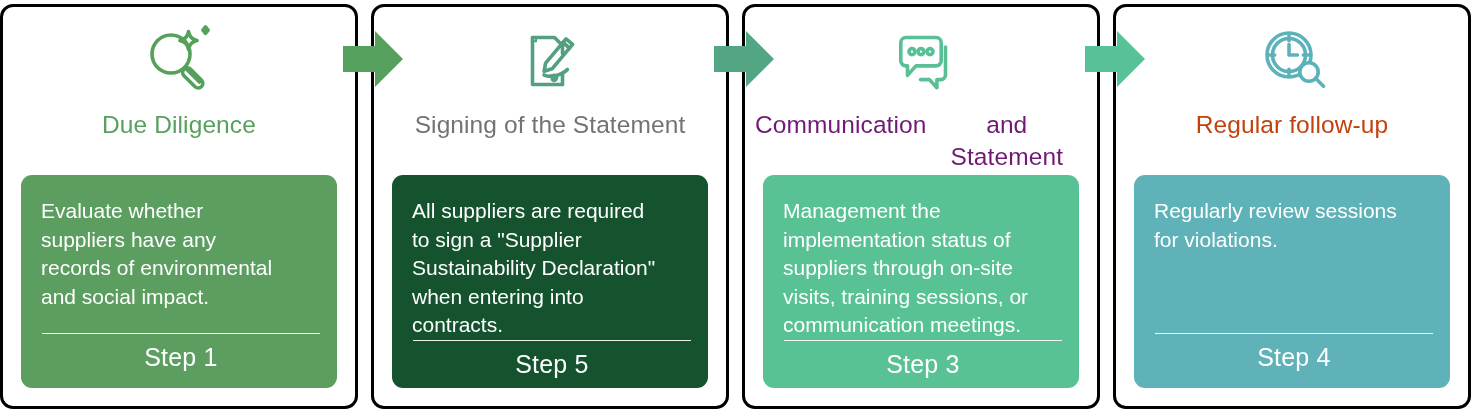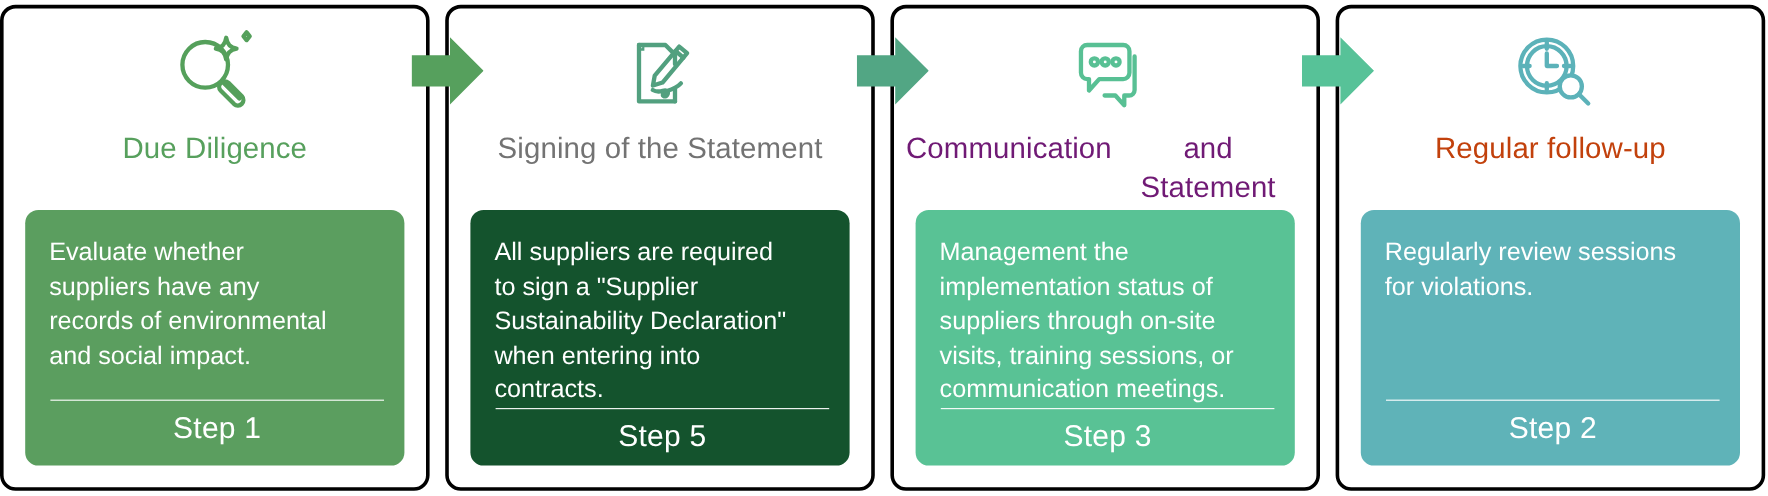--- a/index.html
+++ b/index.html
@@ -215,21 +215,21 @@
         </g>
       </svg>
     </div>
     <div class="card-title" style="color:#c2410c">
       <span>Regular follow-up</span>
     </div>
     <div class="body-panel" style="background:#5fb3b8">
       <div class="body-text">Regularly review sessions
 for violations.</div>
       <div class="panel-divider"></div>
-      <div class="step-label">Step 2</div>
+      <div class="step-label">Step 4</div>
     </div>
   </div>
 
   <div class="arrow" style="left:343px">
     <svg viewBox="0 0 60 58" preserveAspectRatio="none">
       <path d="M0 16 H32 V1 L60 29 L32 57 V42 H0 Z" fill="#56a05d"></path>
     </svg>
   </div>
   <div class="arrow" style="left:714px">
     <svg viewBox="0 0 60 58" preserveAspectRatio="none">

